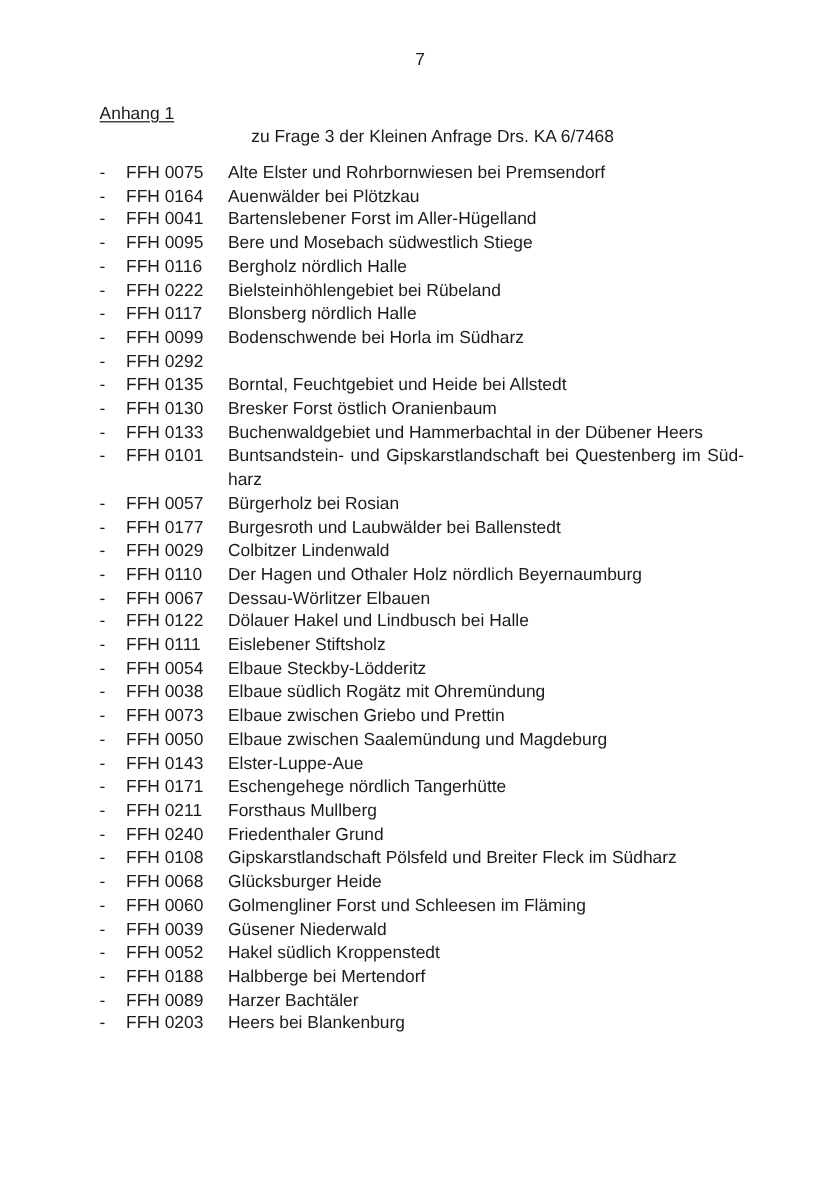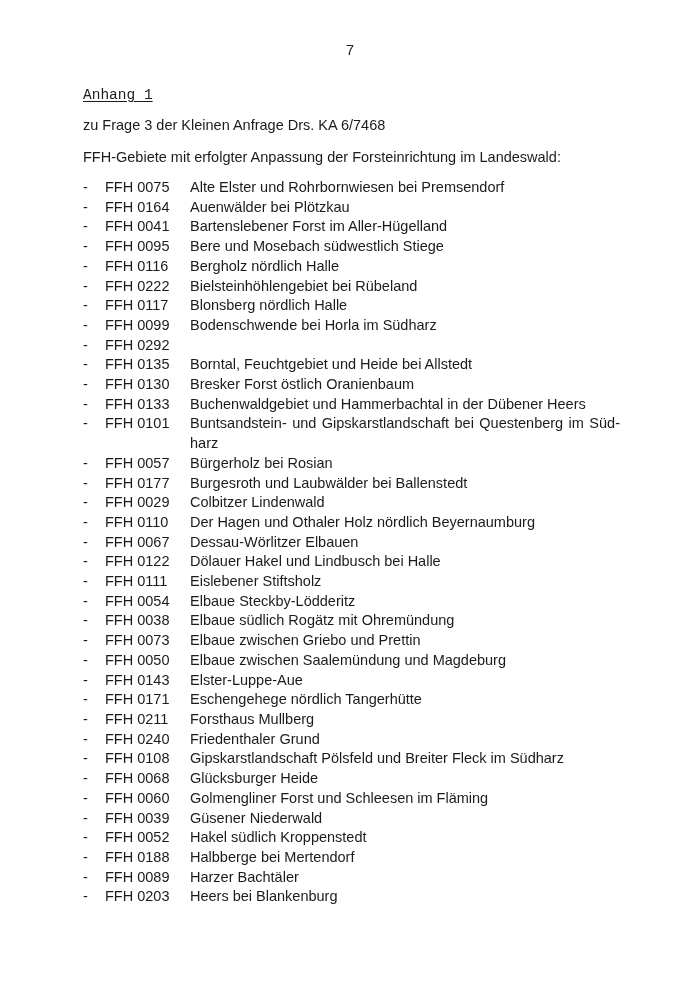--- a/index.html
+++ b/index.html
@@ -24,25 +24,25 @@
     line-height: 15px;
     
     margin-left: -83px;
     margin-right: -62px;
   }
   .heading {
     margin-top: 30px;
     line-height: 15px;
     text-decoration: underline;
     text-underline-offset: 2px;
-    font-family: Liberation Mono, monospace;
   }
   .subheading {
-    margin-top: 15px;
-    line-height: 15px;
+    margin-top: 4px;
+    line-height: 15px;
+    text-align: center;
   }
   .intro {
     margin-top: 17px;
     line-height: 15px;
   }
   .ffh-list {
     margin-top: 13px;
   }
   .row {
     display: flex;
@@ -69,21 +69,20 @@
 <body>
 
 <div class="page">
 
   <div class="page-number">7</div>
 
   <div class="heading">Anhang 1</div>
 
   <div class="subheading">zu Frage 3 der Kleinen Anfrage Drs. KA 6/7468</div>
 
-  <div class="intro">FFH-Gebiete mit erfolgter Anpassung der Forsteinrichtung im Landeswald:</div>
 
   <div class="ffh-list">
   <div class="row">
     <span class="dash">-</span>
     <span class="code">FFH 0075</span>
     <span class="name">Alte Elster und Rohrbornwiesen bei Premsendorf</span>
   </div>
 
   <div class="row">
     <span class="dash">-</span>

